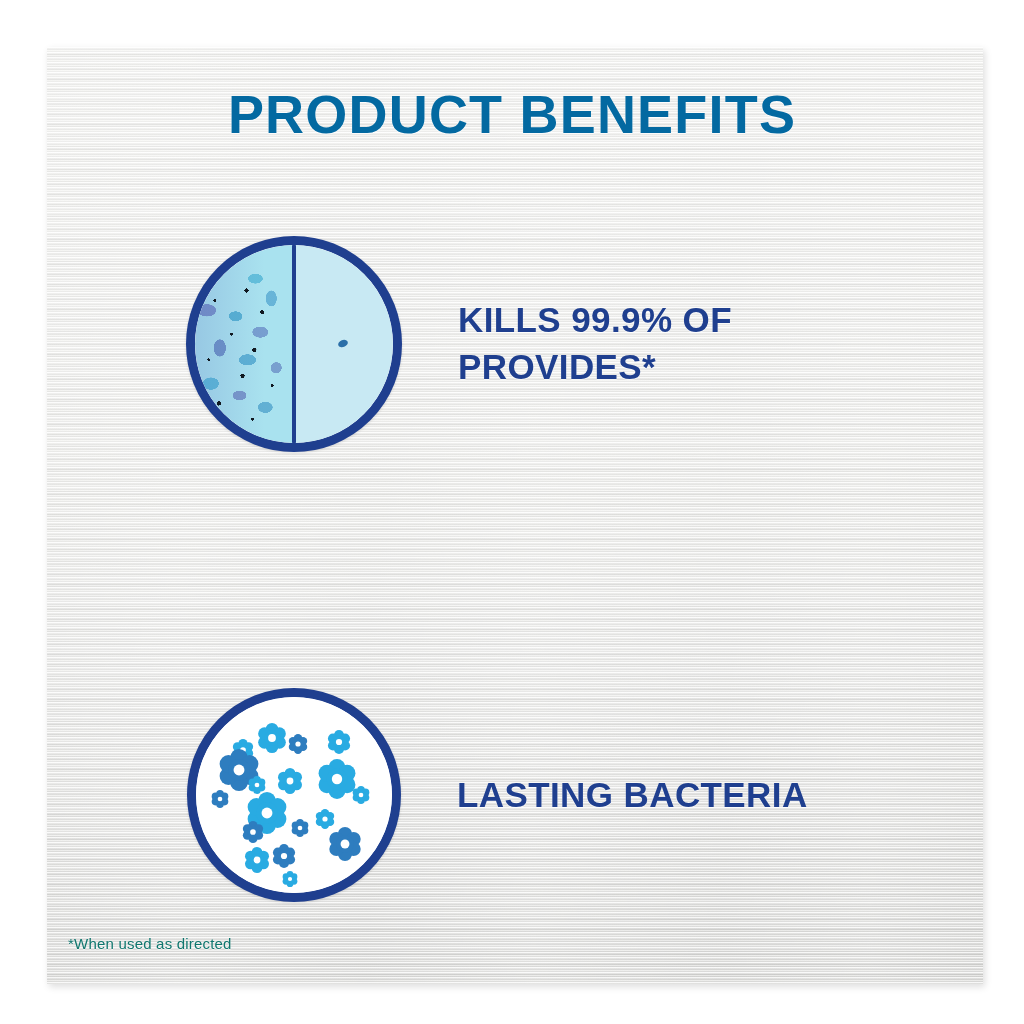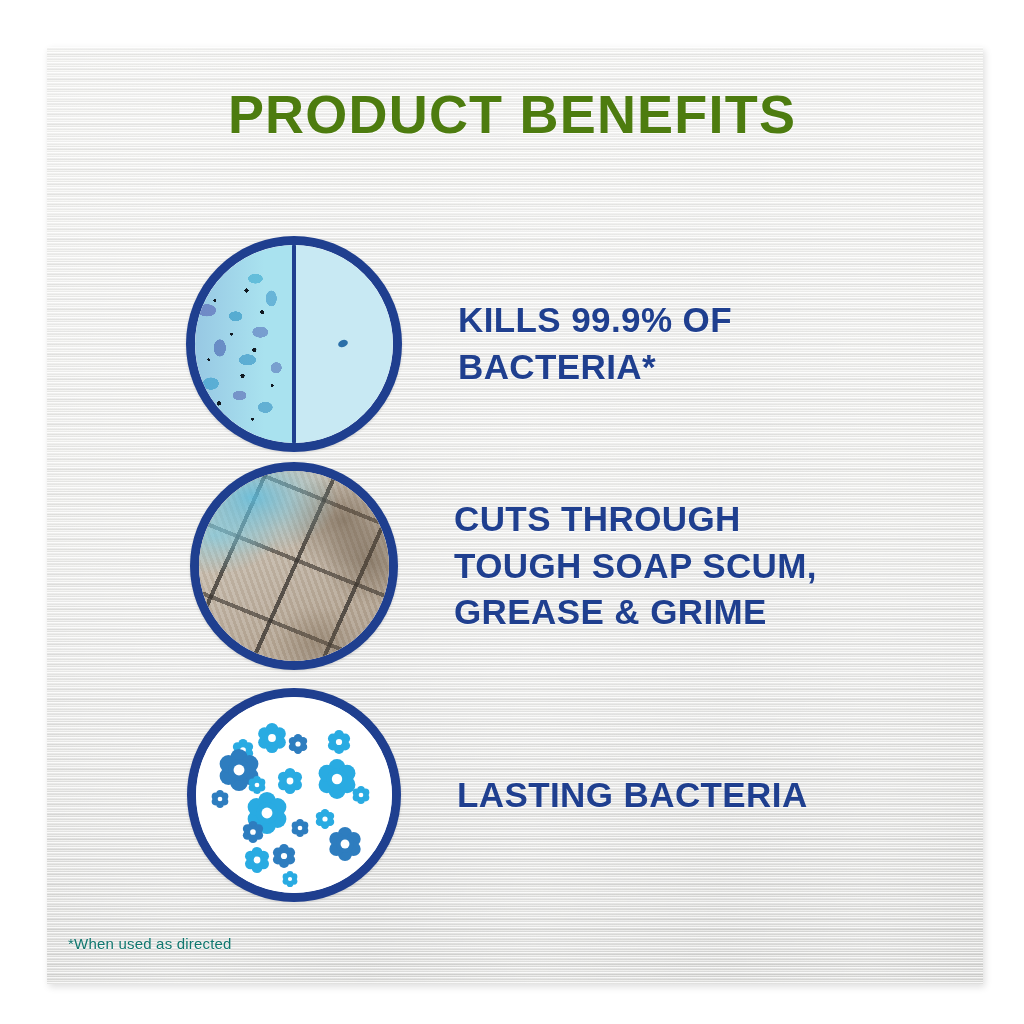--- a/index.html
+++ b/index.html
@@ -80,21 +80,21 @@
         #bcbcbb 100%);
   }
 
   
   .title {
     position: absolute;
     left: 0;
     top: 83px;
     width: 1024px;
     text-align: center;
-    color: #4d7c0f;
+    color: #0369a1;
     font-family: "Liberation Sans", sans-serif;
     font-size: 54px;
     font-weight: bold;
     letter-spacing: 1.2px;
     white-space: nowrap;
     text-shadow: 0 1px 0 rgba(255,255,255,0.72);
   }
 
   
   .row {
@@ -271,36 +271,24 @@
   <div class="row" id="row-0">
     <div class="medallion">
       <div class="inner">
         <div class="bact-left"></div>
         <div class="bact-right"></div>
         <div class="bact-divider"></div>
       </div>
     </div>
     <div class="benefit-text">
       <span class="ln">KILLS 99.9% OF</span>
-      <span class="ln">BACTERIA*</span>
+      <span class="ln">PROVIDES*</span>
     </div>
   </div>
 
-  <div class="row" id="row-1">
-    <div class="medallion">
-      <div class="inner">
-        <div class="tile-photo"></div>
-      </div>
-    </div>
-    <div class="benefit-text">
-      <span class="ln">CUTS THROUGH</span>
-      <span class="ln">TOUGH SOAP SCUM,</span>
-      <span class="ln">GREASE &amp; GRIME</span>
-    </div>
-  </div>
 
   <div class="row" id="row-2">
     <div class="medallion">
       <div class="inner">
         <div class="flower-field" id="flower-field">
             <div class="flower" style="left: 24%; top: 27%;">
               <svg width="22" height="22" viewBox="-50 -50 100 100">
                 <circle cx="0.00" cy="-29.00" r="21" fill="#29ABE2"></circle>
                 <circle cx="25.11" cy="-14.50" r="21" fill="#29ABE2"></circle>
                 <circle cx="25.11" cy="14.50" r="21" fill="#29ABE2"></circle>

